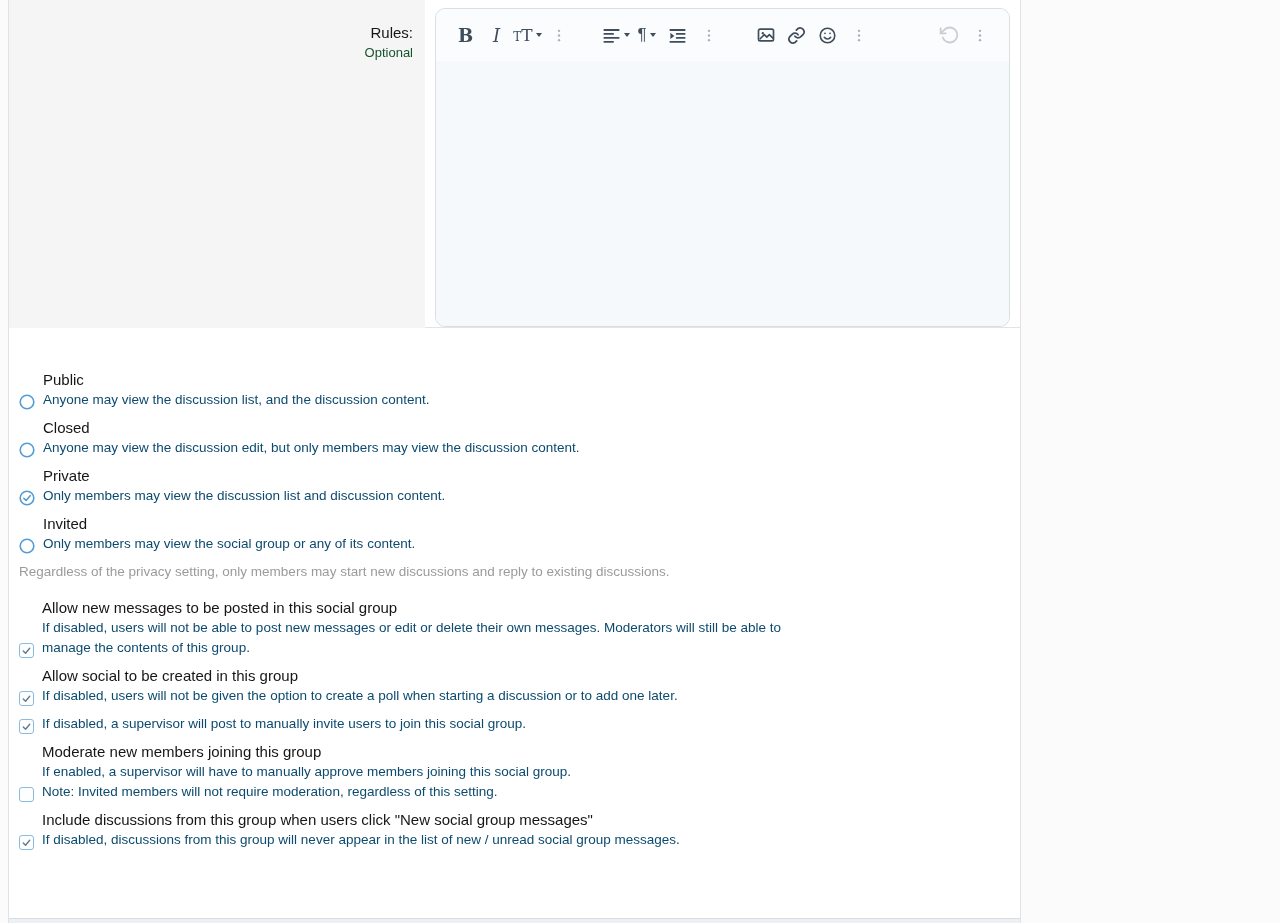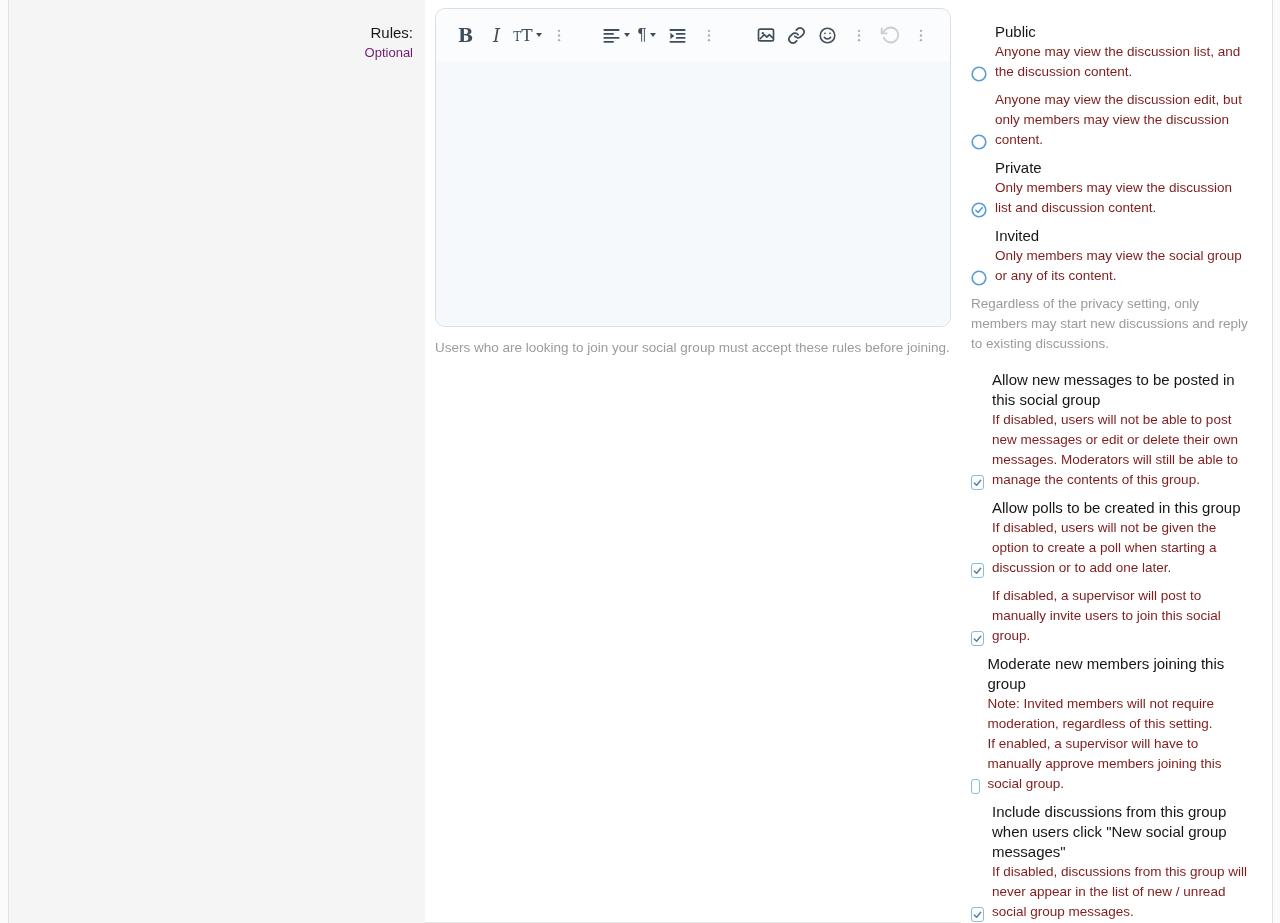--- a/index.html
+++ b/index.html
@@ -1,32 +1,32 @@
 <!DOCTYPE html>
 <html><head>
 <meta charset="utf-8">
 <style>
   * { margin:0; padding:0; box-sizing:border-box; }
   html,body { width:1280px; height:923px; }
   body { font-family:"Liberation Sans", sans-serif; background:#fbfbfb; }
   .page { position:relative; width:1280px; height:923px; overflow:hidden; }
   .panel {
-    position:absolute; left:8px; top:0; width:1265px; height:923px;
+    position:absolute; left:8px; top:0; width:1013px; height:923px;
     border-left:1px solid #e2e2e2; border-right:1px solid #e2e2e2;
-    background:#ffffff; display:flex; flex-direction:row;
+    background:#ffffff; display:flex; flex-direction:column;gap:20px;
   }
   .row { display:flex; align-items:stretch; }
   .label-cell {
     width:416px; flex-shrink:0; background:#f5f5f5;
     text-align:right; padding-right:12px;
   }
   .rules-label-cell { padding-top:24px; }
   .privacy-label-cell { padding-top:22px; }
   .field-label { font-size:15px; color:#161616; }
-  .field-optional { font-size:13px; color:#701a75; margin-top:4px; }
+  .field-optional { font-size:13px; color:#14532d; margin-top:4px; }
   .input-cell { flex:1; background:#ffffff; min-width:0; }
   .rules-input { padding:8px 10px 0 10px; border-bottom:1px solid #e4e4e4; }
   .privacy-input { padding:22px 20px 0 10px; }
 
   
   .editor {
     height:319px; border:1px solid #d9dfe3; border-radius:10px;
     overflow:hidden; background:#f5f9fc;
   }
   .toolbar { height:52px; display:flex; align-items:center; padding:0 14px; background:#fafcfd; }
@@ -55,21 +55,21 @@
 
   
   .choice { display:flex; gap:8px; margin-bottom:8px; cursor:pointer;align-items:flex-end; }
   .choice-icon { flex-shrink:0; width:16px; height:16px; margin-top:2px; }
   .cb-icon {
     width:15px; height:15px; margin-top:3px; border:1px solid #8abade;
     border-radius:3px; background:#fdfeff; display:flex; align-items:center; justify-content:center;
   }
   .choice-text { max-width:784px; }
   .choice-label { display:block; font-size:15px; color:#161616; line-height:20px; }
-  .choice-desc { display:block; font-size:13.5px; color:#7f1d1d; line-height:20px; }
+  .choice-desc { display:block; font-size:13.5px; color:#0c4a6e; line-height:20px; }
   .privacy-note { font-size:13.5px; color:#9b9b9b; line-height:20px; margin-top:3px; }
   .checkbox-list { margin-top:16px; }
 
   .bottom-strip {
     border-top:1px solid #d9dde1; background:#edf1f4; height:5px; flex-shrink:0;
   }
   .privacy-row { flex:1; }
 </style>
 </head>
 <body>
@@ -189,21 +189,20 @@
                       <circle cx="12" cy="5" r="1.8"></circle>
                       <circle cx="12" cy="12" r="1.8"></circle>
                       <circle cx="12" cy="19" r="1.8"></circle>
                     </g>
                   </svg>
               </button>
             </div>
           </div>
           <div class="editor-area"></div>
         </div>
-        <div class="helper">Users who are looking to join your social group must accept these rules before joining.</div>
       </div>
     </div>
 
     <div class="row privacy-row">
       <div class="input-cell privacy-input">
 
         <label class="choice">
           <svg class="choice-icon" viewBox="0 0 16 16">
               <circle cx="8" cy="8" r="6.8" fill="none" stroke="#559bd5" stroke-width="1.6"></circle>
             </svg>
@@ -211,20 +210,21 @@
             <span class="choice-label">Public</span>
             <span class="choice-desc">Anyone may view the discussion list, and the discussion content.</span>
           </span>
         </label>
 
         <label class="choice">
           <svg class="choice-icon" viewBox="0 0 16 16">
               <circle cx="8" cy="8" r="6.8" fill="none" stroke="#559bd5" stroke-width="1.6"></circle>
             </svg>
           <span class="choice-text">
+            <span class="choice-label">Closed</span>
             <span class="choice-desc">Anyone may view the discussion edit, but only members may view the discussion content.</span>
           </span>
         </label>
 
         <label class="choice">
           <svg class="choice-icon" viewBox="0 0 16 16">
               <circle cx="8" cy="8" r="6.8" fill="none" stroke="#559bd5" stroke-width="1.6"></circle>
               <polyline points="4.9 8.4 7.1 10.5 11.2 5.7" fill="none" stroke="#559bd5" stroke-width="1.6" stroke-linecap="round" stroke-linejoin="round"></polyline>
             </svg>
           <span class="choice-text">
@@ -259,42 +259,42 @@
             </span>
           </label>
 
           <label class="choice">
             <span class="cb-icon">
                 <svg width="11" height="11" viewBox="0 0 24 24">
                   <polyline points="5 13 10 18 19 7" fill="none" stroke="#5d7b90" stroke-width="3" stroke-linecap="round" stroke-linejoin="round"></polyline>
                 </svg>
               </span>
             <span class="choice-text">
-              <span class="choice-label">Allow polls to be created in this group</span>
+              <span class="choice-label">Allow social to be created in this group</span>
               <span class="choice-desc">If disabled, users will not be given the option to create a poll when starting a discussion or to add one later.</span>
             </span>
           </label>
 
           <label class="choice">
             <span class="cb-icon">
                 <svg width="11" height="11" viewBox="0 0 24 24">
                   <polyline points="5 13 10 18 19 7" fill="none" stroke="#5d7b90" stroke-width="3" stroke-linecap="round" stroke-linejoin="round"></polyline>
                 </svg>
               </span>
             <span class="choice-text">
               <span class="choice-desc">If disabled, a supervisor will post to manually invite users to join this social group.</span>
             </span>
           </label>
 
           <label class="choice">
             <span class="cb-icon"></span>
             <span class="choice-text">
               <span class="choice-label">Moderate new members joining this group</span>
+              <span class="choice-desc">If enabled, a supervisor will have to manually approve members joining this social group.</span>
               <span class="choice-desc">Note: Invited members will not require moderation, regardless of this setting.</span>
-              <span class="choice-desc">If enabled, a supervisor will have to manually approve members joining this social group.</span>
             </span>
           </label>
 
           <label class="choice">
             <span class="cb-icon">
                 <svg width="11" height="11" viewBox="0 0 24 24">
                   <polyline points="5 13 10 18 19 7" fill="none" stroke="#5d7b90" stroke-width="3" stroke-linecap="round" stroke-linejoin="round"></polyline>
                 </svg>
               </span>
             <span class="choice-text">

